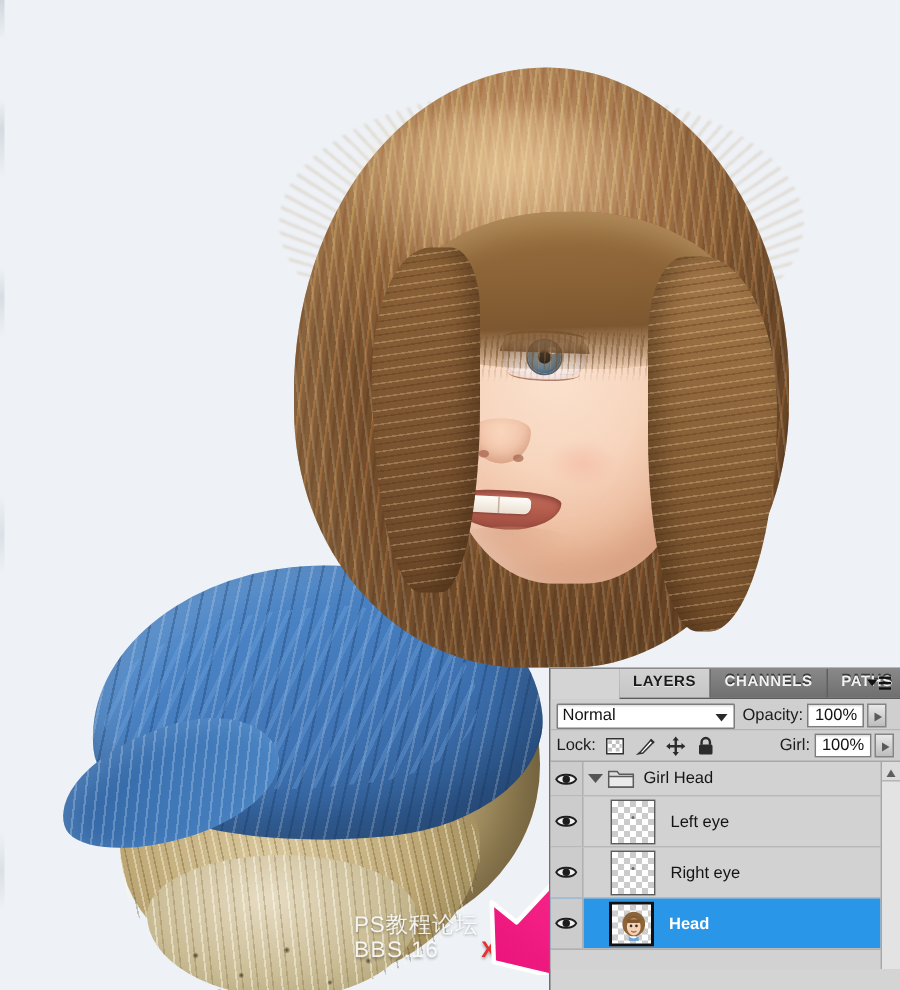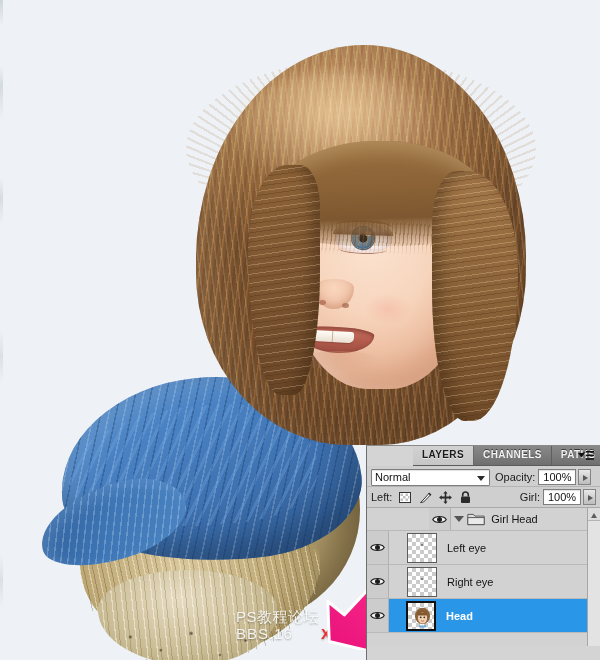--- a/index.html
+++ b/index.html
@@ -438,21 +438,21 @@
     background:#d2d2d2;
     height:138px;
   }
   .layer-row {
     display:flex; align-items:center;
     height:34px;
     border-bottom:1px solid #b9b9b9;
     position:relative;
     cursor:default;
   }
-  .layer-row.group { height:23px;justify-content:center; }
+  .layer-row.group { height:23px; }
   .layer-row.selected { background:#2a96e8; }
   .eye-cell {
     width:22px; height:100%;
     display:flex; align-items:center; justify-content:center;
     border-right:1px solid #b0b0b0;
     background:#cccccc;
     flex:0 0 22px;
     cursor:default;
   }
   .layer-row.selected .eye-cell { background:#cccccc; }
@@ -625,21 +625,21 @@
     <div class="blend-select">
       <span>Normal</span>
       <span class="caret"></span>
     </div>
     <span class="opacity-label">Opacity:</span>
     <div class="numbox">100%</div>
     <div class="spinner"></div>
   </div>
 
   <div class="lock-row">
-    <span class="lock-label">Left:</span>
+    <span class="lock-label">Lock:</span>
 
     <svg class="lock-ico" viewBox="0 0 15 15">
       <rect x="1.5" y="2.5" width="11" height="10" fill="#fff" stroke="#333" stroke-width="1"></rect>
       <rect x="2.5" y="3.5" width="2.5" height="2.5" fill="#c0c0c0"></rect>
       <rect x="7.5" y="3.5" width="2.5" height="2.5" fill="#c0c0c0"></rect>
       <rect x="5" y="6" width="2.5" height="2.5" fill="#c0c0c0"></rect>
       <rect x="10" y="6" width="1.5" height="2.5" fill="#c0c0c0"></rect>
       <rect x="2.5" y="8.5" width="2.5" height="2.5" fill="#c0c0c0"></rect>
       <rect x="7.5" y="8.5" width="2.5" height="2.5" fill="#c0c0c0"></rect>
     </svg>

